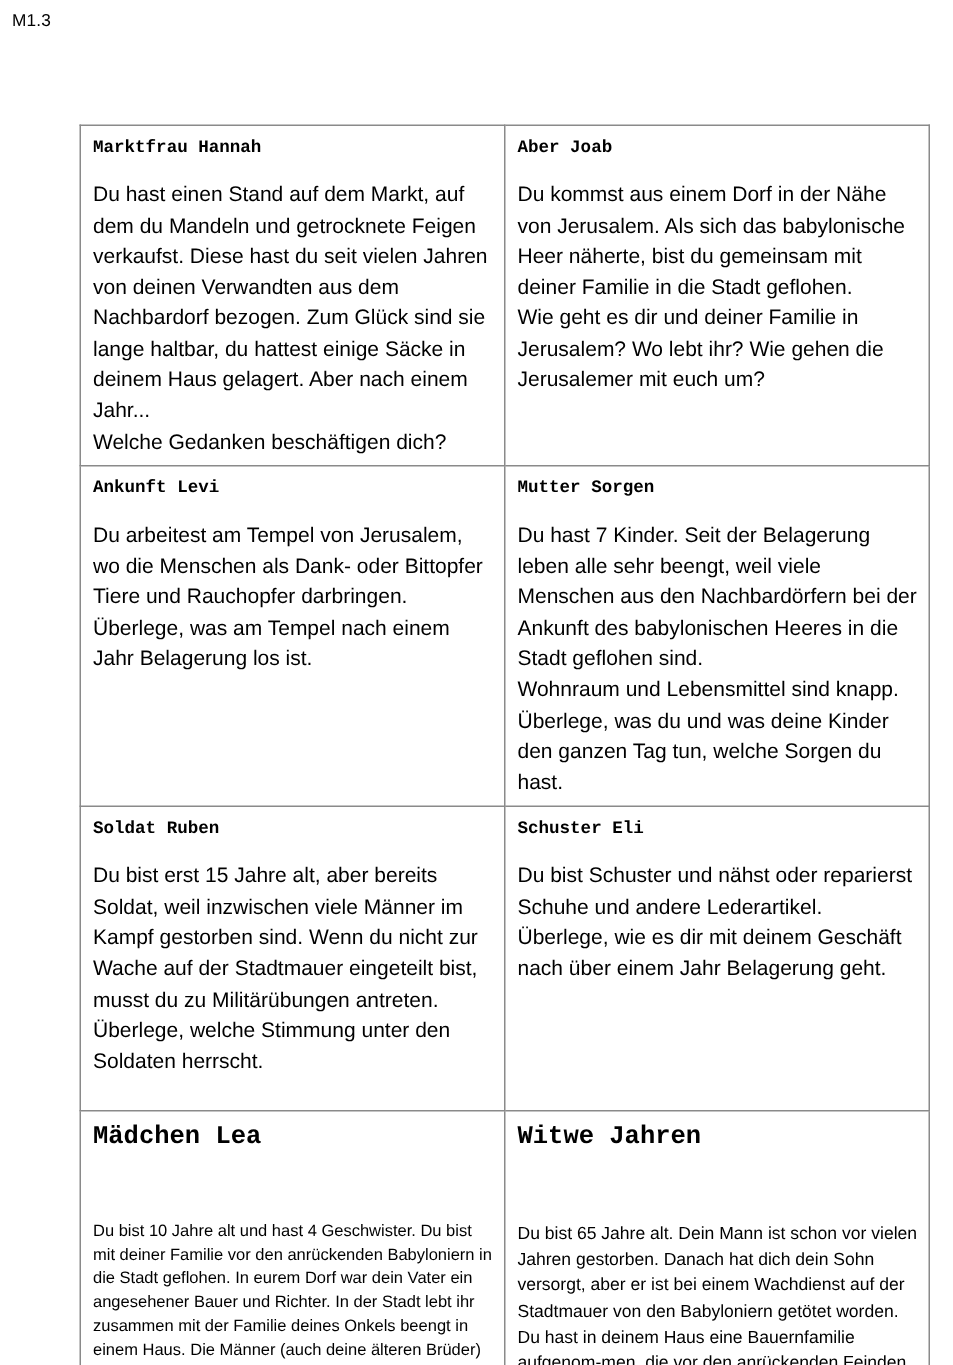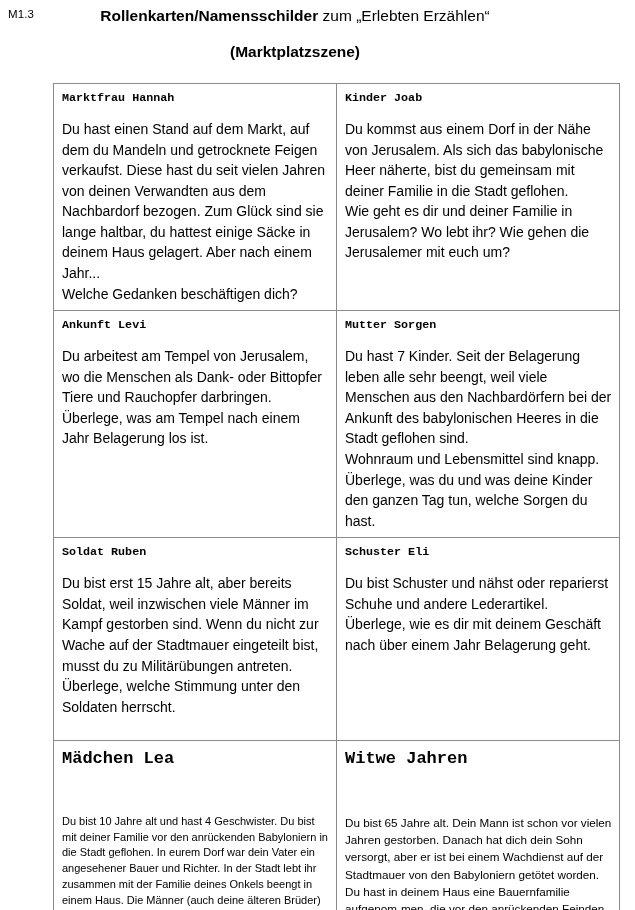--- a/index.html
+++ b/index.html
@@ -110,39 +110,35 @@
   tr.r3 td { height: 203px; }
   tr.r4 td { height: 208px; }
 </style>
 </head>
 <body>
 
 <div class="page">
 
   <div class="sheet-code">M1.3</div>
 
-  <div class="title-block">
-    <div class="title-line-1"><span class="strong">Rollenkarten/Namensschilder</span> <span>zum „Erlebten Erzählen“</span></div>
-    <div class="title-line-2">(Marktplatzszene)</div>
-  </div>
 
   <table class="role-table">
     <colgroup>
         <col class="c1">
         <col class="c2">
       </colgroup>
     <tbody>
       <tr class="r1">
         <td class="left-cell">
           <p class="role-name">Marktfrau Hannah</p>
           <p class="role-text">Du hast einen Stand auf dem Markt, auf dem du Mandeln und getrocknete Feigen verkaufst. Diese hast du seit vielen Jahren von deinen Verwandten aus dem Nachbardorf bezogen.  Zum Glück sind sie lange haltbar, du hattest einige Säcke in deinem Haus gelagert. Aber nach einem Jahr...
 Welche Gedanken beschäftigen dich?</p>
         </td>
         <td class="right-cell">
-          <p class="role-name">Kinder Joab</p>
+          <p class="role-name">Aber Joab</p>
           <p class="role-text">Du kommst aus einem Dorf in der Nähe von Jerusalem.  Als sich das babylonische Heer näherte, bist du gemeinsam mit deiner Familie in die Stadt geflohen.
 Wie geht es dir und deiner Familie in Jerusalem? Wo lebt ihr? Wie gehen die Jerusalemer mit euch um?</p>
         </td>
       </tr>
       <tr class="r2">
         <td class="left-cell">
           <p class="role-name">Ankunft Levi</p>
           <p class="role-text">Du arbeitest am Tempel von Jerusalem, wo die Menschen als Dank- oder Bittopfer Tiere und Rauchopfer darbringen.
 Überlege, was am Tempel nach einem Jahr Belagerung los ist.</p>
         </td>

